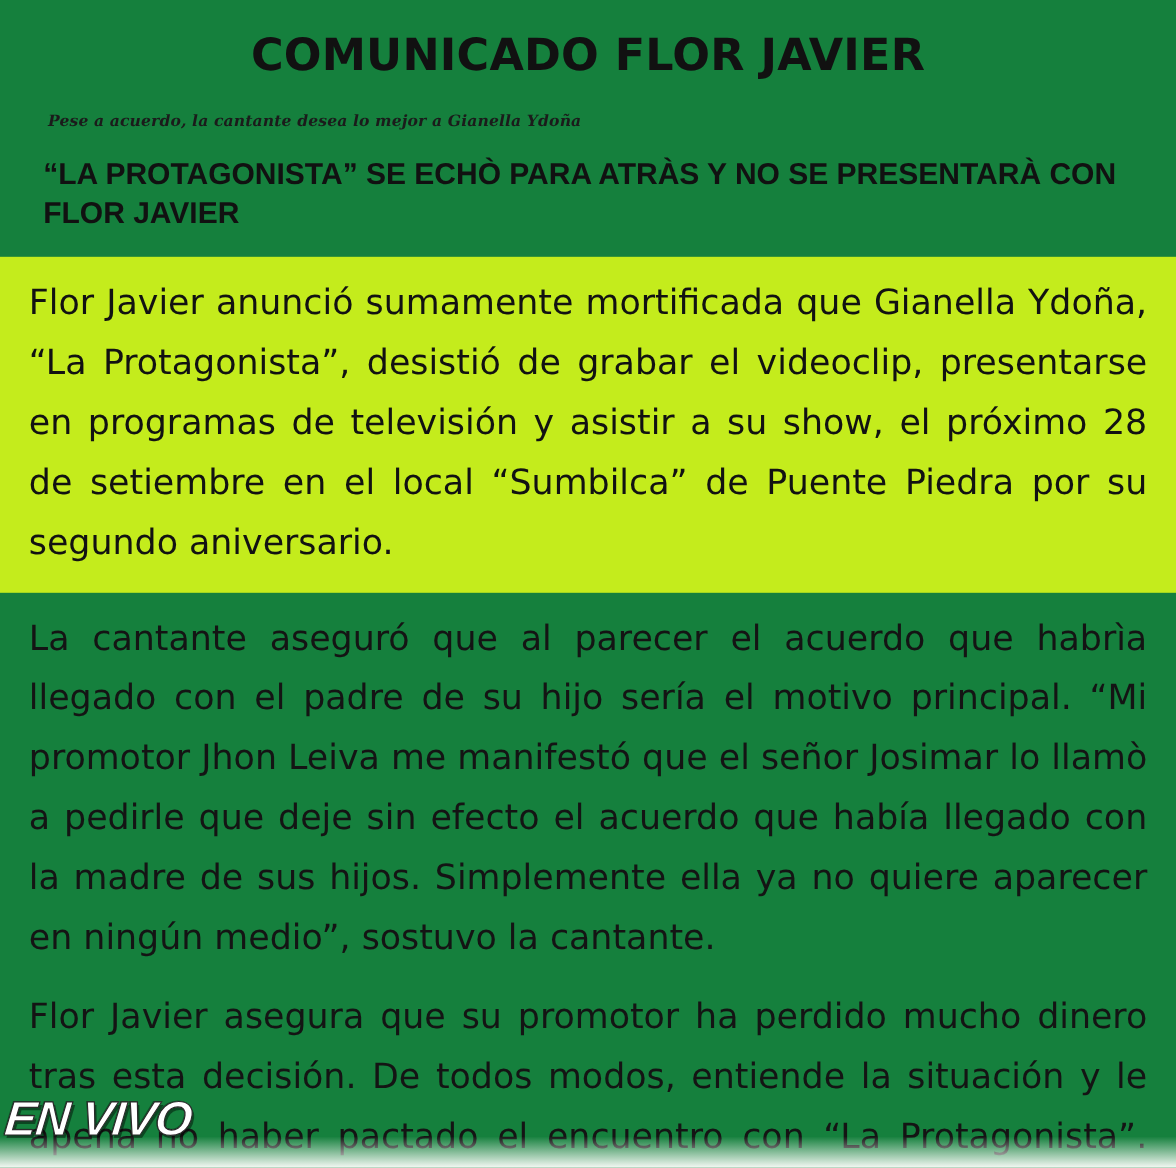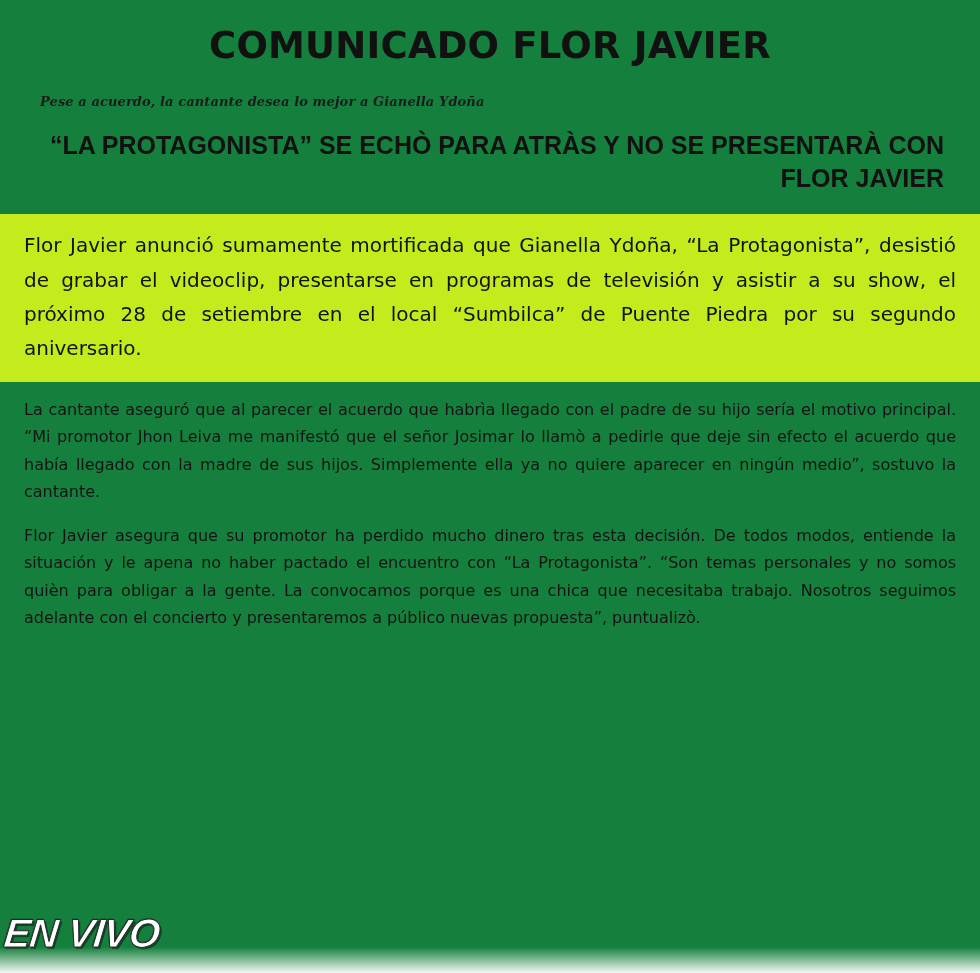--- a/index.html
+++ b/index.html
@@ -49,49 +49,49 @@
     font-family: "DejaVu Serif", serif;
     font-style: italic;
     font-weight: bold;
     font-size: 13px;
     color: #1b1b1b;
     margin: 26px 0 0 18px;
     letter-spacing: 0.1px;
   }
 
   .kicker {
-    text-align: right;
+    text-align: left;
     font-family: "Liberation Sans", sans-serif;
     font-weight: bold;
     font-size: 25px;
     line-height: 1.35;
     color: #111111;
     margin: 20px 14px 0 14px;
   }
 
   .highlight-block {
     background: #c4ec1c;
     margin: 18px -22px 0 -22px;
     padding: 14px 24px 16px 24px;
     box-sizing: border-box;
   }
 
   .body-text {
     font-family: "DejaVu Sans", sans-serif;
-    font-size: 20px;
+    font-size: 29px;
     line-height: 1.72;
     color: #121212;
     text-align: justify;
     text-justify: inter-word;
     margin: 0;
   }
 
   .para {
     font-family: "DejaVu Sans", sans-serif;
-    font-size: 16px;
+    font-size: 29px;
     line-height: 1.72;
     color: #141414;
     text-align: justify;
     text-justify: inter-word;
     margin: 16px 0 0 0;
     padding: 0 2px;
   }
 
   .para.first-after-highlight {
     margin-top: 14px;

